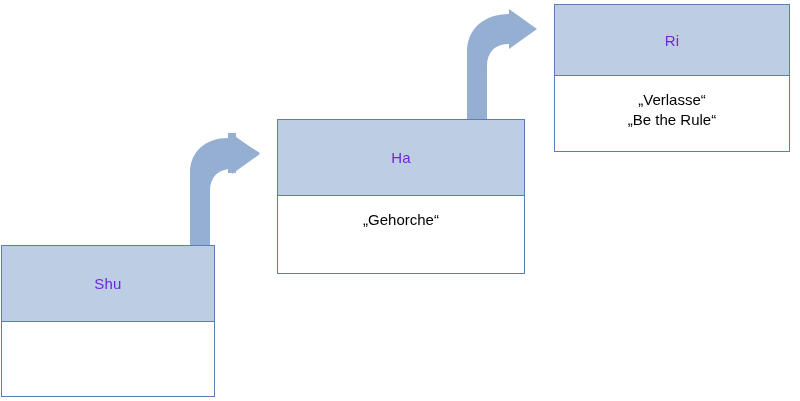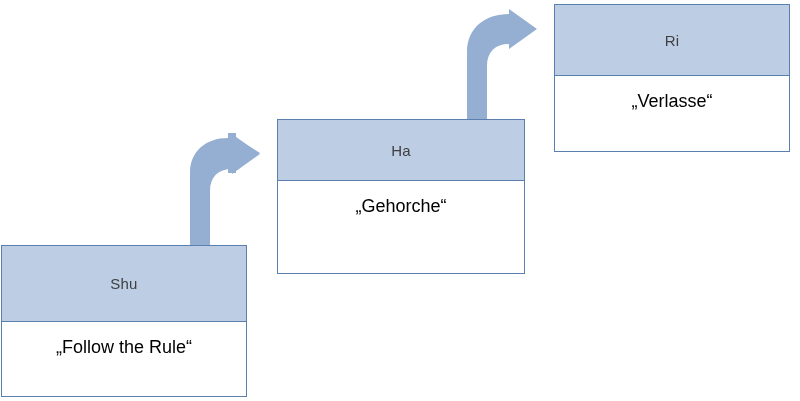--- a/index.html
+++ b/index.html
@@ -32,59 +32,59 @@
     flex-direction: column;
   }
 
   .stage-header {
     box-sizing: border-box;
     background: #bdcde4;
     border-bottom: 1px solid #5b7fae;
     display: flex;
     align-items: center;
     justify-content: center;
-    color: #404040;
+    color: #6d28d9;
     font-size: 15px;
     letter-spacing: 0.2px;
   }
 
   .stage-body {
     box-sizing: border-box;
     flex: 1 1 auto;
     display: flex;
     flex-direction: column;
     align-items: center;
     justify-content: flex-start;
     padding-top: 14px;
     color: #000000;
-    font-size: 18px;
+    font-size: 15px;
     line-height: 1.32;
   }
 
   .stage-body .line {
     white-space: nowrap;
   }
 
   
   .box-shu {
     left: 1px;
     top: 245px;
-    width: 246px;
+    width: 214px;
     height: 152px;
   }
   .box-shu .stage-header { height: 76px; }
 
   
   .box-ha {
     left: 277px;
     top: 119px;
     width: 248px;
     height: 155px;
   }
-  .box-ha .stage-header { height: 61px; }
+  .box-ha .stage-header { height: 76px; }
 
   
   .box-ri {
     left: 554px;
     top: 4px;
     width: 236px;
     height: 148px;
   }
   .box-ri .stage-header { height: 71px; }
 
@@ -124,31 +124,31 @@
 
   <div class="arrow arrow-ha-ri">
     <svg viewBox="0 0 74 112" xmlns="http://www.w3.org/2000/svg" aria-hidden="true">
       <path d="M4 112 L4 44 C4 20 22 6 46 6 L46 1 L74 21 L46 41 L46 36 C32 36 24 44 24 58 L24 112 Z" fill="#95afd2"></path>
     </svg>
   </div>
 
   <div class="stage-box box-shu">
     <div class="stage-header">Shu</div>
     <div class="stage-body">
-      <div class="line">„Follow the Rule“</div>
     </div>
   </div>
 
   <div class="stage-box box-ha">
     <div class="stage-header">Ha</div>
     <div class="stage-body">
       <div class="line">„Gehorche“</div>
     </div>
   </div>
 
   <div class="stage-box box-ri">
     <div class="stage-header">Ri</div>
     <div class="stage-body">
       <div class="line">„Verlasse“</div>
+      <div class="line">„Be the Rule“</div>
     </div>
   </div>
 
 </div>
 
 </body></html>

